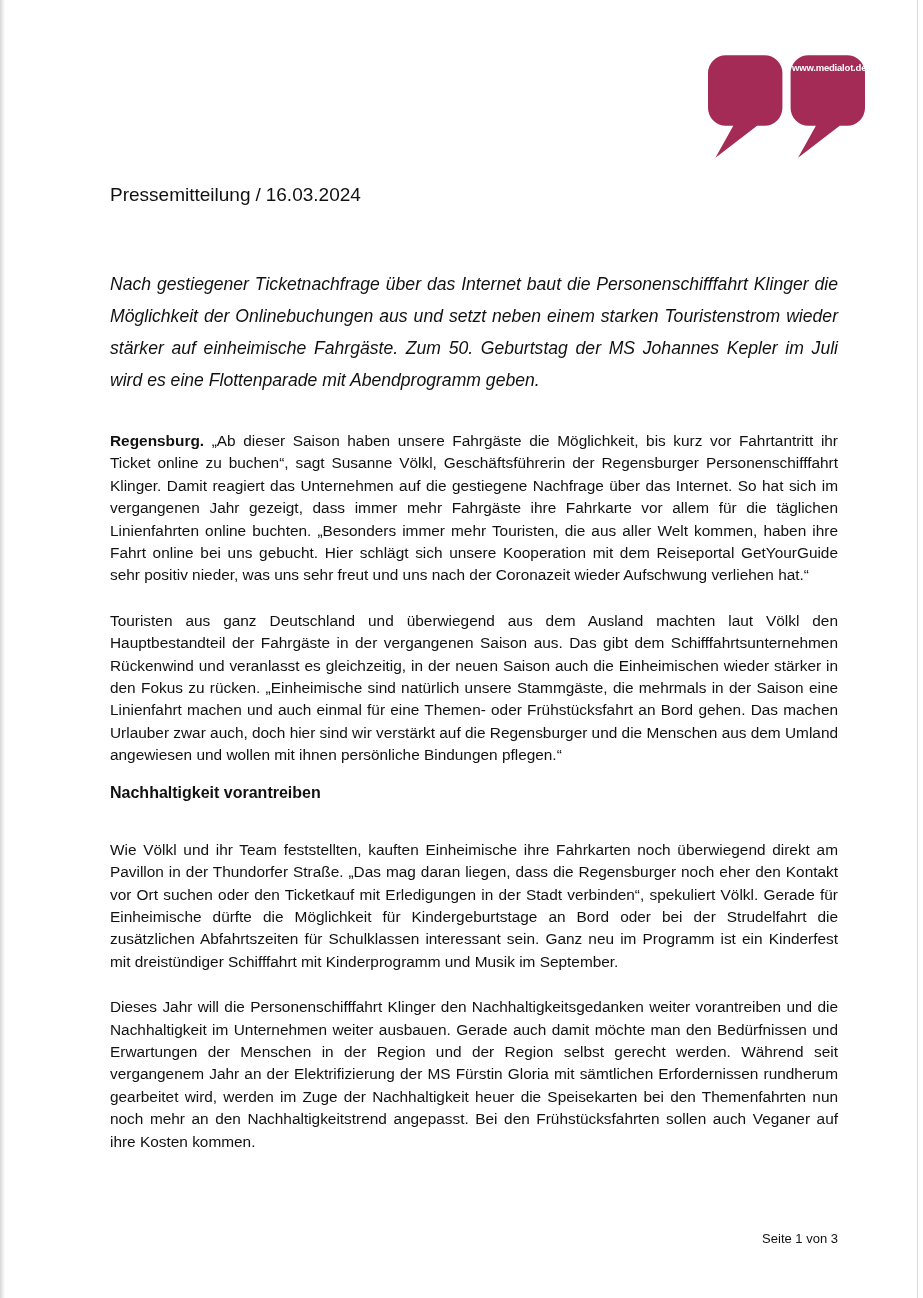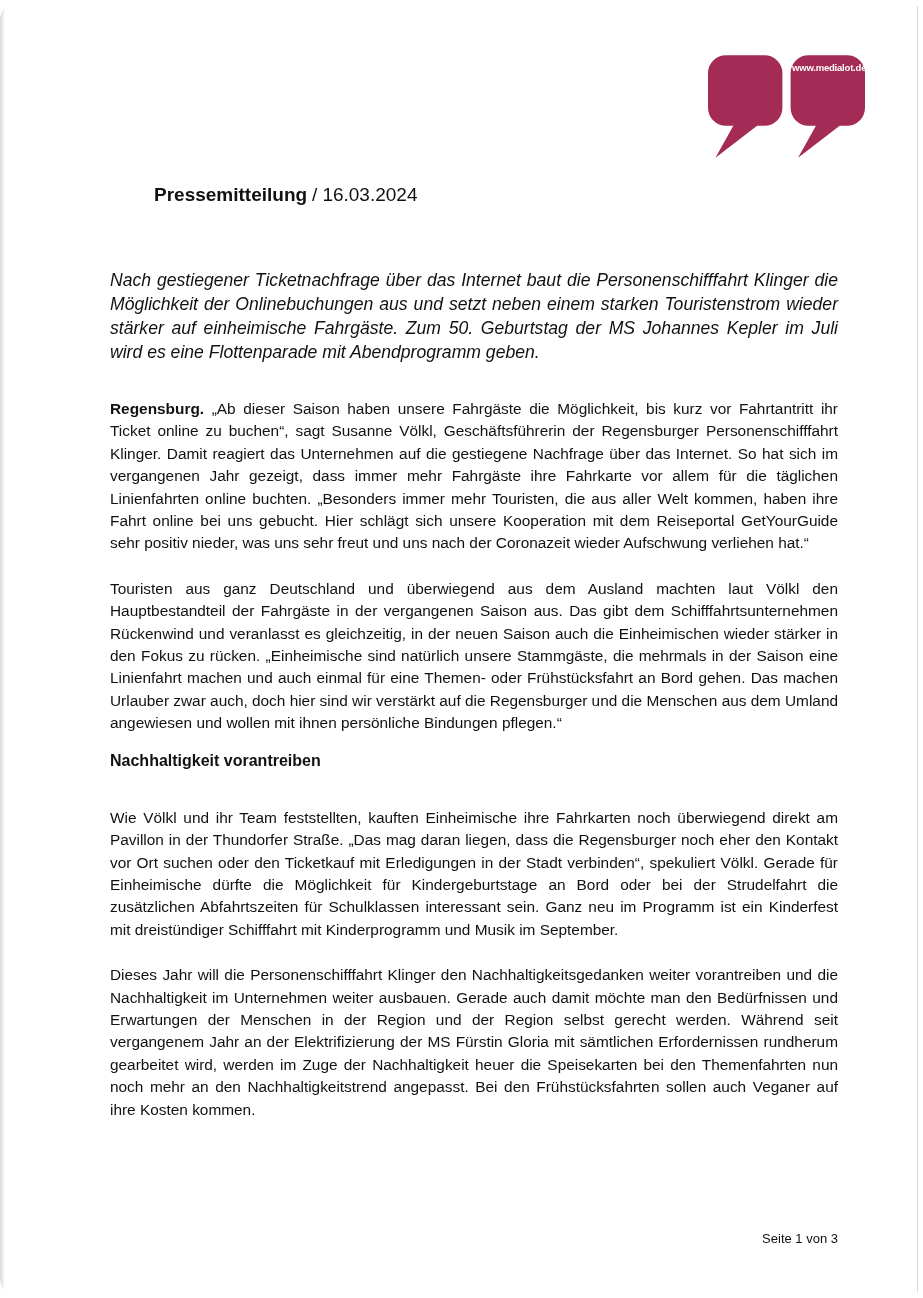--- a/index.html
+++ b/index.html
@@ -8,21 +8,20 @@
     background: #ffffff;
   }
   .page {
     position: relative;
     width: 923px;
     height: 1298px;
     background: #ffffff;
     font-family: "Liberation Sans", sans-serif;
     color: #111111;
     overflow: hidden;
-    border-radius: 20px;
   }
   .edge-left {
     position: absolute;
     left: 0; top: 0;
     width: 5px; height: 100%;
     background: linear-gradient(to right, #d7d7d7, #ffffff);
   }
   .edge-right {
     position: absolute;
     left: 917px; top: 0;
@@ -53,32 +52,32 @@
     position: absolute;
     left: 110px;
     top: 184px;
     width: 728px;
   }
   .doc-meta {
     font-size: 19px;
     line-height: 22px;
     margin: 0 0 62px 0;
   }
-  .doc-type { font-weight: bold; margin-left: 44px; }
+  .doc-type { font-weight: normal; }
   .sep { margin: 0 5px; }
   .title {
     font-size: 23px;
     line-height: 27px;
     font-weight: bold;
     margin: 0 0 13px 0;
     letter-spacing: 0.1px;
   }
   .lead {
     font-size: 17.6px;
-    line-height: 24px;
+    line-height: 32px;
     font-style: italic;
     text-align: justify;
     margin: 0 0 34px 0;
   }
   .body-p {
     font-size: 15.4px;
     line-height: 22.4px;
     text-align: justify;
     margin: 12px 0 23px 0;
   }

